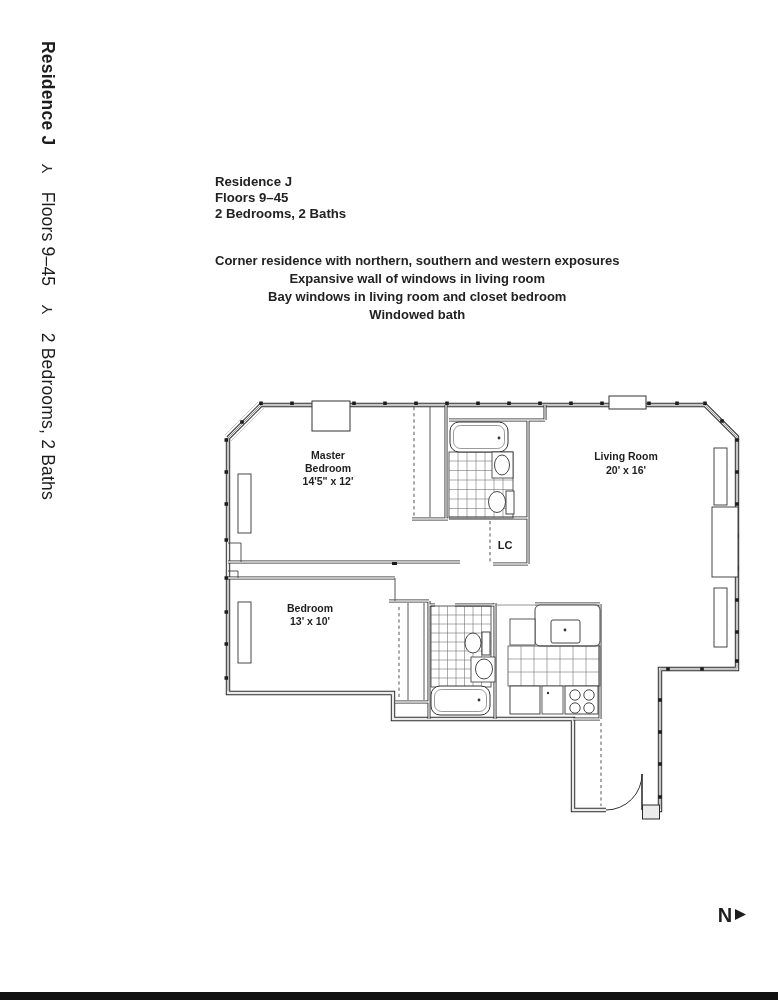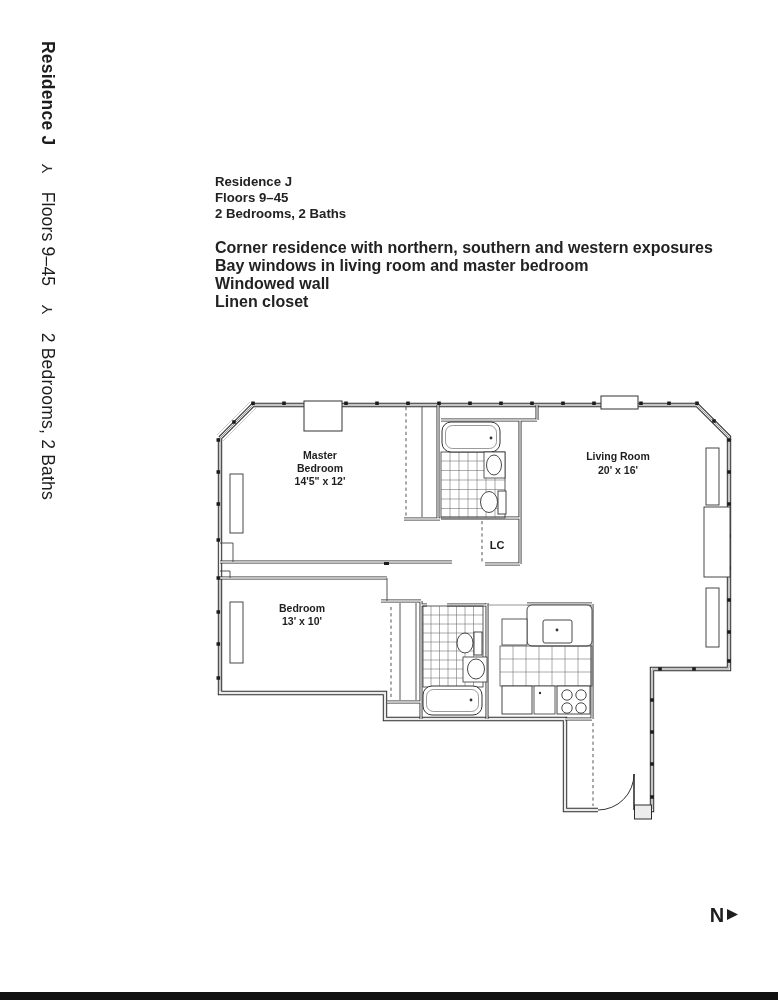--- a/index.html
+++ b/index.html
@@ -6,23 +6,23 @@
   body{width:778px;height:1000px;position:relative;overflow:hidden;
        font-family:"Liberation Sans",sans-serif;color:#1e1e1e;}
   .sidebar{position:absolute;left:58px;top:41px;transform:rotate(90deg);
            transform-origin:0 0;white-space:nowrap;font-size:17.5px;
            letter-spacing:.2px;color:#1c1c1c;}
   .sidebar .seg-bold{font-weight:bold;}
   .sidebar .sep{display:inline-block;transform:scaleY(-1);margin:0 13px;
                 font-size:15px;vertical-align:-1px;color:#2a2a2a;}
   .header{position:absolute;left:215px;top:174px;font-size:13.2px;
           font-weight:bold;line-height:16px;color:#222;}
-  .features{position:absolute;left:215px;top:239px;font-size:16px;
-            font-weight:bold;line-height:18px;color:#222;}
-  .planwrap{position:absolute;left:0;top:0;width:688px;height:1000px;}
+  .features{position:absolute;left:215px;top:252px;font-size:13px;
+            font-weight:bold;line-height:18px;color:#222;text-align:center;}
+  .planwrap{position:absolute;left:8px;top:0;width:688px;height:1000px;}
   .footer-bar{position:absolute;left:0;bottom:0;width:778px;height:8px;
               background:#111;}
   svg text{font-family:"Liberation Sans",sans-serif;font-weight:bold;fill:#1e1e1e;}
 </style>
 </head>
 <body>
 
 <div class="sidebar">
   <span class="seg seg-bold">Residence J</span>
   <span class="sep">Y</span>
@@ -32,23 +32,23 @@
 </div>
 
 <div class="header">
   <div>Residence J</div>
   <div>Floors 9–45</div>
   <div>2 Bedrooms, 2 Baths</div>
 </div>
 
 <div class="features">
   <div>Corner residence with northern, southern and western exposures</div>
-  <div>Bay windows in living room and master bedroom</div>
-  <div>Windowed wall</div>
-  <div>Linen closet</div>
+  <div>Expansive wall of windows in living room</div>
+  <div>Bay windows in living room and closet bedroom</div>
+  <div>Windowed bath</div>
 </div>
 
 <div class="planwrap">
 <svg width="778" height="1000" viewBox="0 0 778 1000">
 
   <g fill="none">
     <path stroke="#2c2c2c" stroke-width="4.4" d="M220,438 L253,405 L697,405 L729,437 L729,669 L652,669 L652,810 L634,810 M598,810 L565,810 L565,719 L385,719 L385,693 L220,693 L220,438"></path>
     <path stroke="#ebebeb" stroke-width="2.4" d="M220,438 L253,405 L697,405 L729,437 L729,669 L652,669 L652,810 L634,810 M598,810 L565,810 L565,719 L385,719 L385,693 L220,693 L220,438"></path>
   </g>
 

